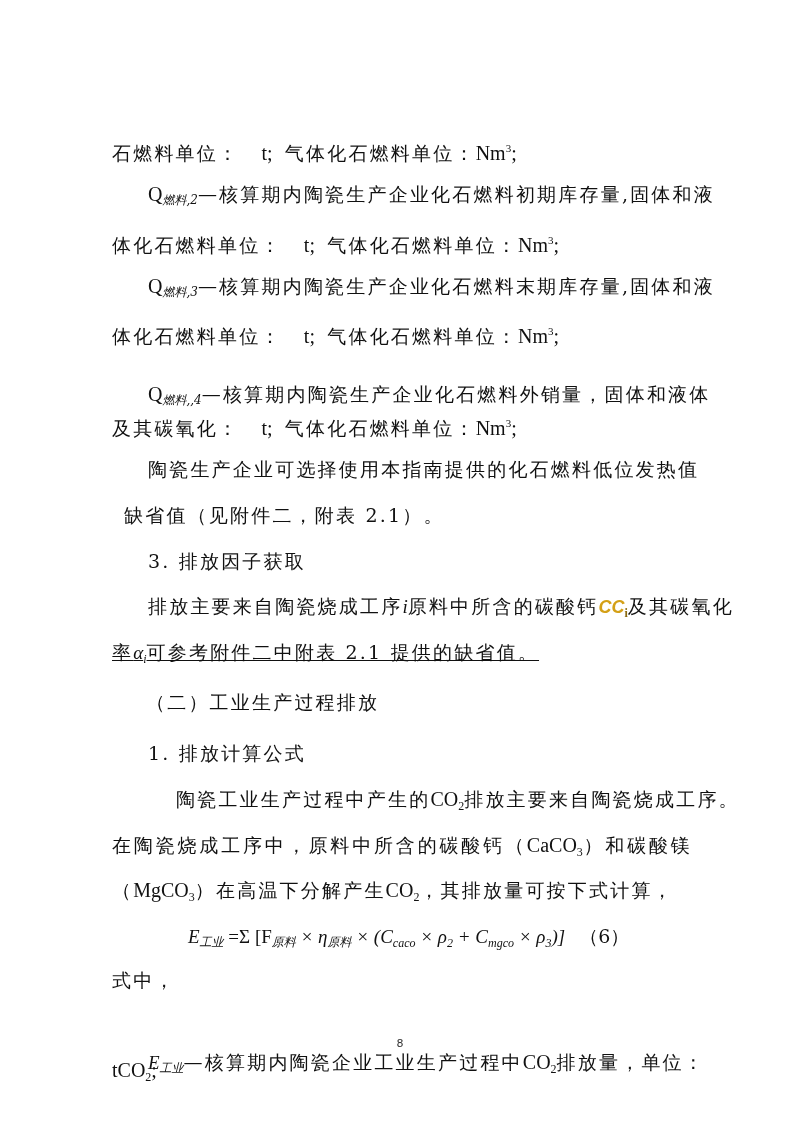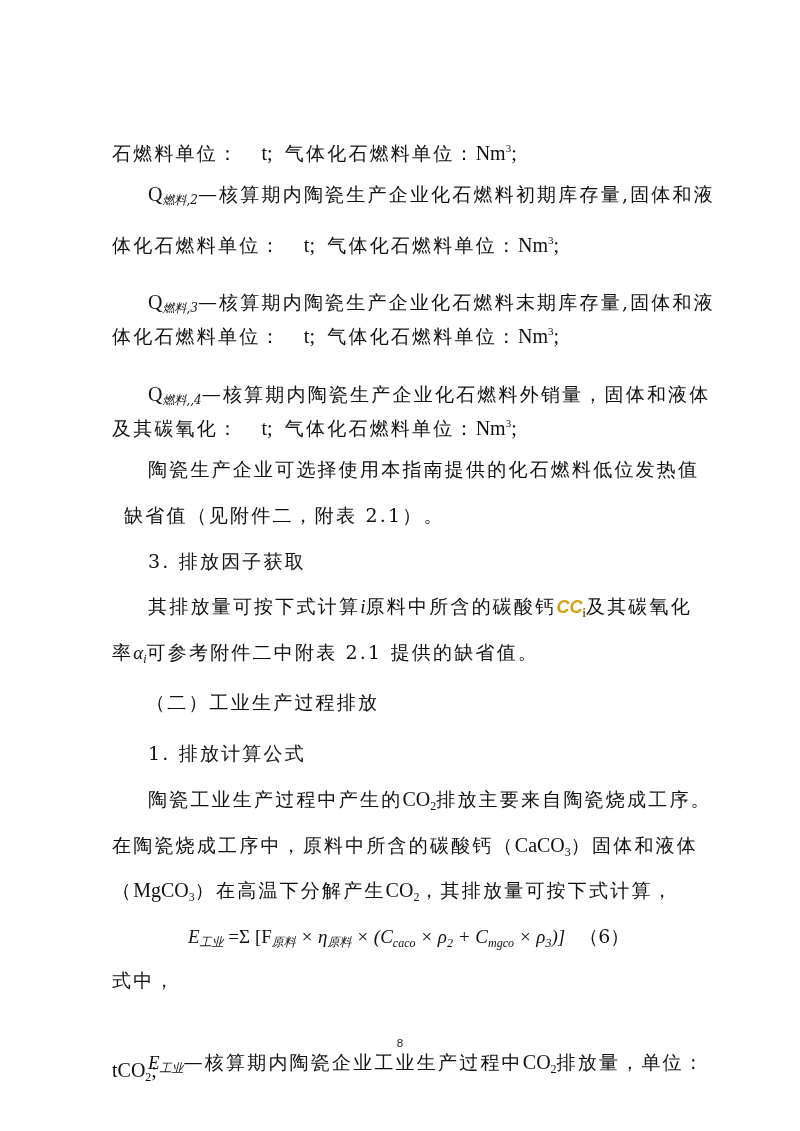--- a/index.html
+++ b/index.html
@@ -33,21 +33,21 @@
 
 <div class="line indent justify" style="top:182px;">
   <span class="lat">Q</span><span class="subcn">燃料,2</span><span>—核算期内陶瓷生产企业化石燃料初期库存量,固体和液</span>
 </div>
 <div class="line" style="top:228px;">
   <span>体化石燃料单位：</span>
   <span class="lat" style="margin-left:14px;">t;</span>
   <span style="margin-left:4px;">气体化石燃料单位：</span><span class="lat">Nm</span><span class="sup">3</span><span class="lat">;</span>
 </div>
 
-<div class="line indent justify" style="top:290px;">
+<div class="line indent justify" style="top:274px;">
   <span class="lat">Q</span><span class="subcn">燃料,3</span><span>—核算期内陶瓷生产企业化石燃料末期库存量,固体和液</span>
 </div>
 <div class="line" style="top:319px;">
   <span>体化石燃料单位：</span>
   <span class="lat" style="margin-left:14px;">t;</span>
   <span style="margin-left:4px;">气体化石燃料单位：</span><span class="lat">Nm</span><span class="sup">3</span><span class="lat">;</span>
 </div>
 
 <div class="line indent justify" style="top:382px;">
   <span class="lat">Q</span><span class="subcn">燃料,,4</span><span>—核算期内陶瓷生产企业化石燃料外销量，固体和液体</span>
@@ -63,39 +63,39 @@
 </div>
 <div class="line" style="top:503px;margin-left:12px;">
   <span>缺省值（见附件二，附表 2.1）。</span>
 </div>
 
 <div class="line indent" style="top:549px;">
   <span>3. 排放因子获取</span>
 </div>
 
 <div class="line indent justify" style="top:594px;">
-  <span>其排放量可按下式计算</span><span class="it">i</span><span>原料中所含的碳酸钙</span><span class="cc"><span>CC</span><span class="sub">i</span></span><span>及其碳氧化</span>
+  <span>排放主要来自陶瓷烧成工序</span><span class="it">i</span><span>原料中所含的碳酸钙</span><span class="cc"><span>CC</span><span class="sub">i</span></span><span>及其碳氧化</span>
 </div>
-<div class="line" style="top:640px;">
+<div class="line" style="top:640px;text-decoration:underline;">
   <span>率</span><span class="it">α</span><span class="sub it">i</span><span>可参考附件二中附表 2.1 提供的缺省值。</span>
 </div>
 
 <div class="line" style="top:690px; left:146px;">
   <span>（二）工业生产过程排放</span>
 </div>
 
 <div class="line indent" style="top:741px;">
   <span>1. 排放计算公式</span>
 </div>
 
-<div class="line indent justify" style="top:787px;">
+<div class="line indent justify" style="top:787px;margin-left:28px;">
   <span>陶瓷工业生产过程中产生的</span><span class="lat">CO</span><span class="sub">2</span><span>排放主要来自陶瓷烧成工序。</span>
 </div>
 <div class="line justify" style="top:833px;">
-  <span>在陶瓷烧成工序中，原料中所含的碳酸钙（</span><span class="lat">CaCO</span><span class="sub">3</span><span>）固体和液体</span>
+  <span>在陶瓷烧成工序中，原料中所含的碳酸钙（</span><span class="lat">CaCO</span><span class="sub">3</span><span>）和碳酸镁</span>
 </div>
 <div class="line" style="top:878px;">
   <span>（</span><span class="lat">MgCO</span><span class="sub">3</span><span>）在高温下分解产生</span><span class="lat">CO</span><span class="sub">2</span><span>，其排放量可按下式计算，</span>
 </div>
 
 <div class="formula" style="top:924px;text-align:right;">
   <span>E</span><span class="subcn">工业</span><span style="font-style:normal;"> =Σ [F</span><span class="subcn">原料</span><span> × η</span><span class="subcn">原料</span><span> × (C</span><span class="sub it">caco</span><span> × ρ</span><span class="sub it">2</span><span> + C</span><span class="sub it">mgco</span><span> × ρ</span><span class="sub it">3</span><span>)]</span><span class="num">（6）</span>
 </div>
 
 <div class="line" style="top:968px;">

